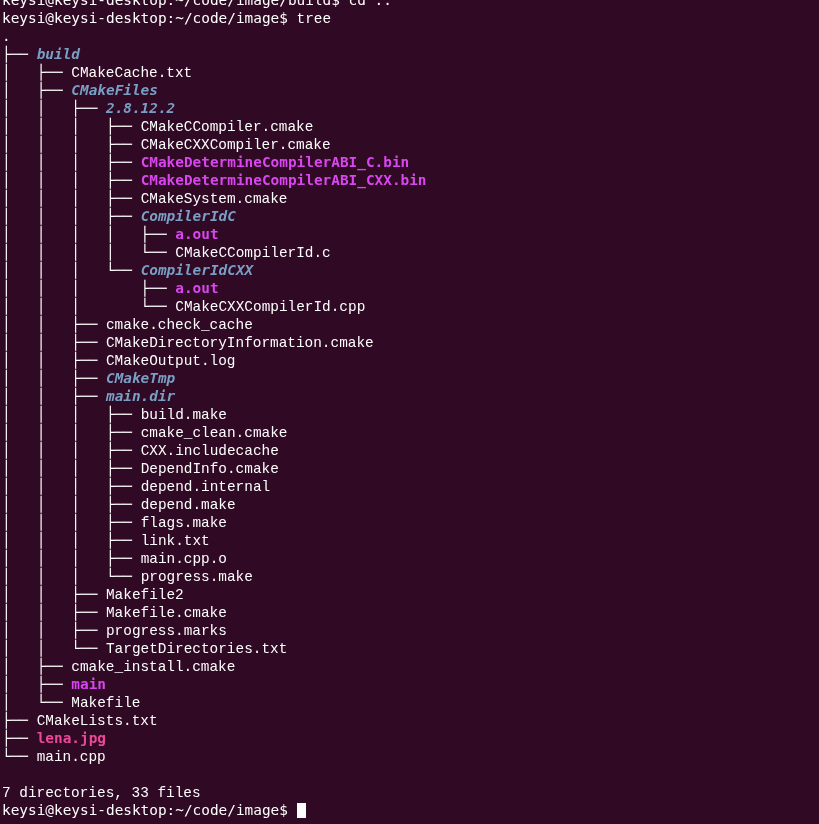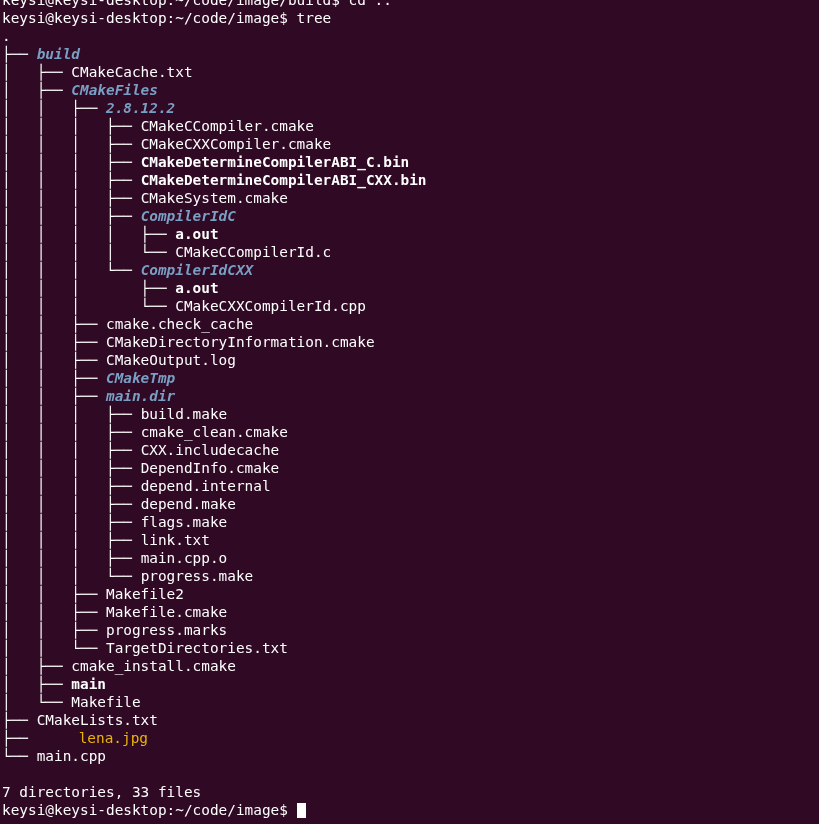--- a/index.html
+++ b/index.html
@@ -35,24 +35,24 @@
   }
   .row {
     height: 18px;
     line-height: 18px;
     white-space: pre;
     display: block;
   }
   .tree {
     color: #ffffff;
   }
-  .f-plain  { color: #ffffff; }
+  .f-plain  { color: #ffffff; font-family: Liberation Mono, monospace; }
   .f-dir    { color: #7a9fc4; font-weight: bold; font-style: italic; }
-  .f-exec   { color: #ffffff; font-weight: bold; }
-  .f-image  { color: #eab308; font-weight: normal; margin-left: 42px; }
+  .f-exec   { color: #d946ef; font-weight: bold; }
+  .f-image  { color: #ec4899; font-weight: bold; }
   .prompt   { color: #ffffff; }
   .cursor {
     display: inline-block;
     width: 9px;
     height: 15px;
     background: #ffffff;
     vertical-align: -3px;
   }
 </style>
 </head>

